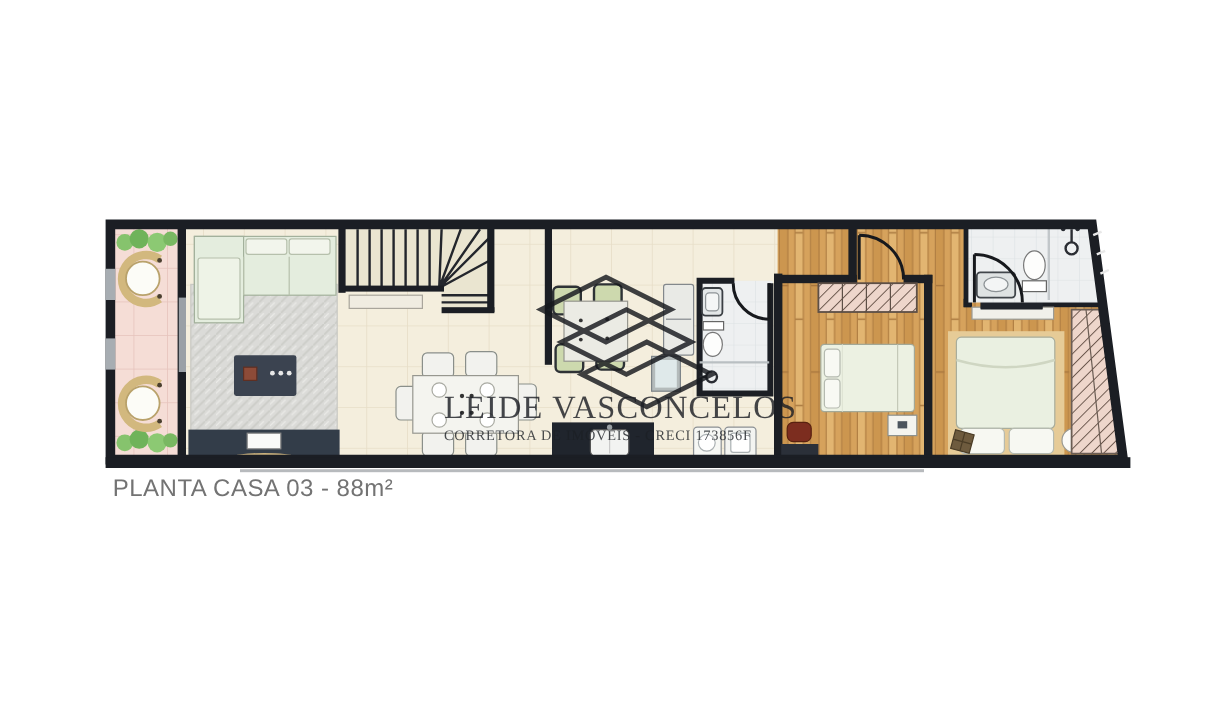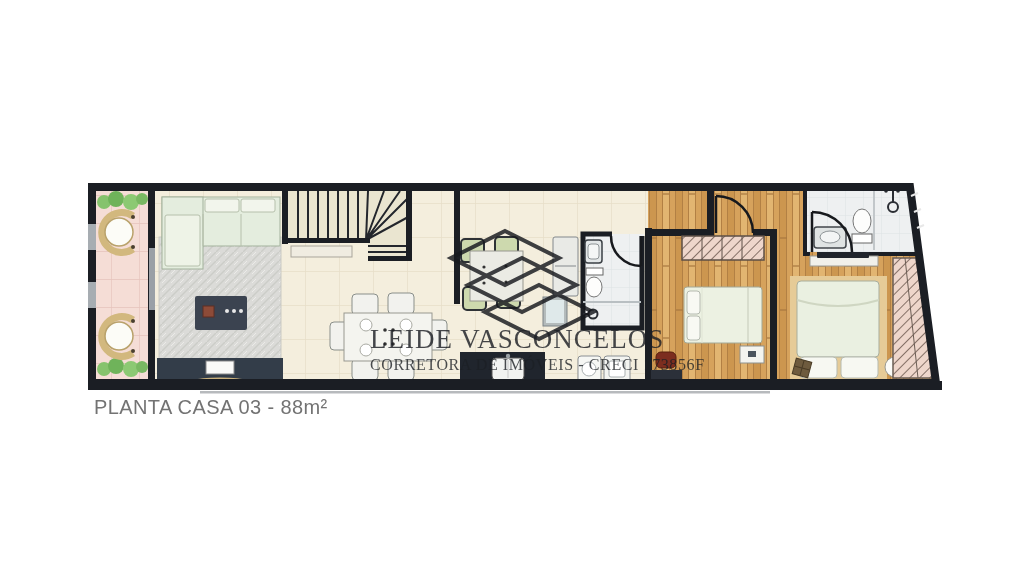--- a/index.html
+++ b/index.html
@@ -5,21 +5,21 @@
   html,body{margin:0;padding:0;background:#ffffff;}
   #stage{position:relative;width:1024px;height:588px;background:#ffffff;overflow:hidden;
          font-family:"Liberation Sans", sans-serif;}
   #plan-svg{position:absolute;left:0;top:0;}
   .caption{position:absolute;left:94px;top:396px;font-size:20px;letter-spacing:.4px;
            color:#737373;font-family:"Liberation Sans",sans-serif;}
   .watermark{position:absolute;left:370px;top:324px;width:292px;text-align:left;
              pointer-events:none;}
   .wm-line1{font-family:"Liberation Serif",serif;font-size:27px;letter-spacing:1px;
             color:rgba(28,31,36,.82);white-space:nowrap;}
-  .wm-line2{font-family:"Liberation Serif",serif;font-size:16px;letter-spacing:.6px;
+  .wm-line2{font-family:"Liberation Serif",serif;font-size:12px;letter-spacing:.6px;
             color:rgba(28,31,36,.8);white-space:nowrap;margin-top:1px;}
 </style>
 </head>
 <body>
 
 <div id="stage">
 
 <svg id="plan-svg" width="1024" height="588" viewBox="0 0 1024 588">
   <defs>
     <clipPath id="plan">

